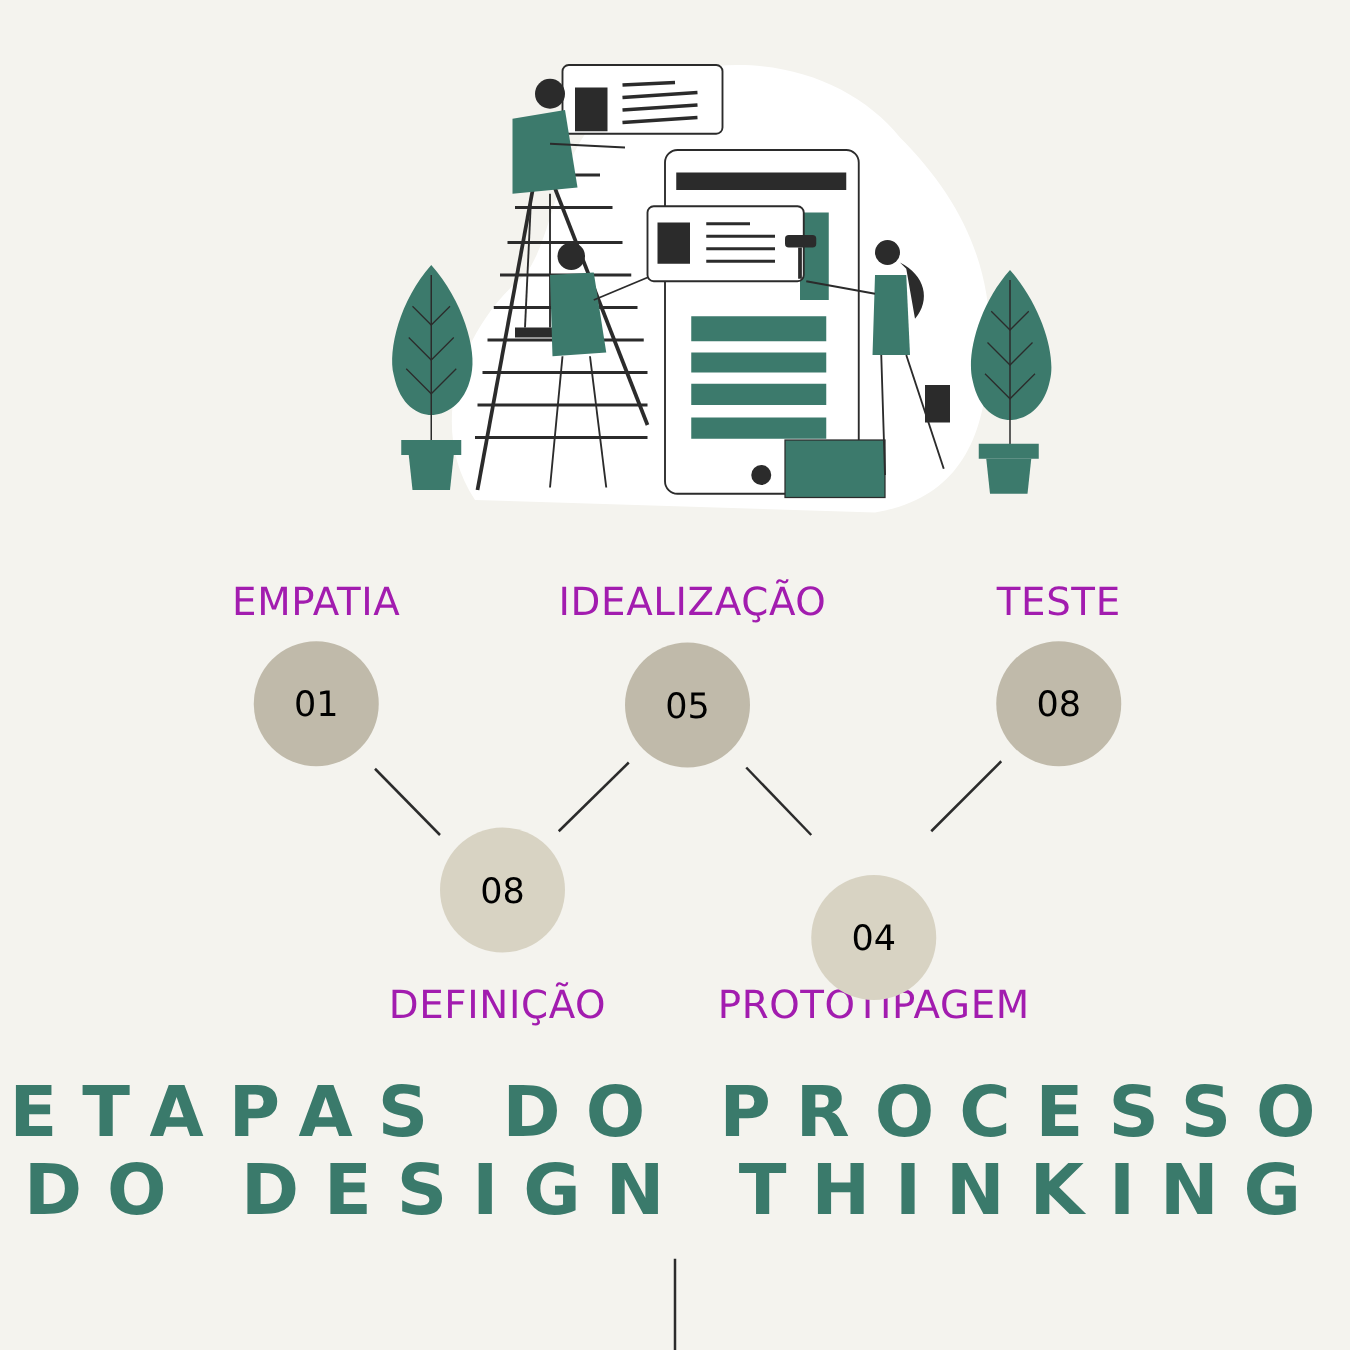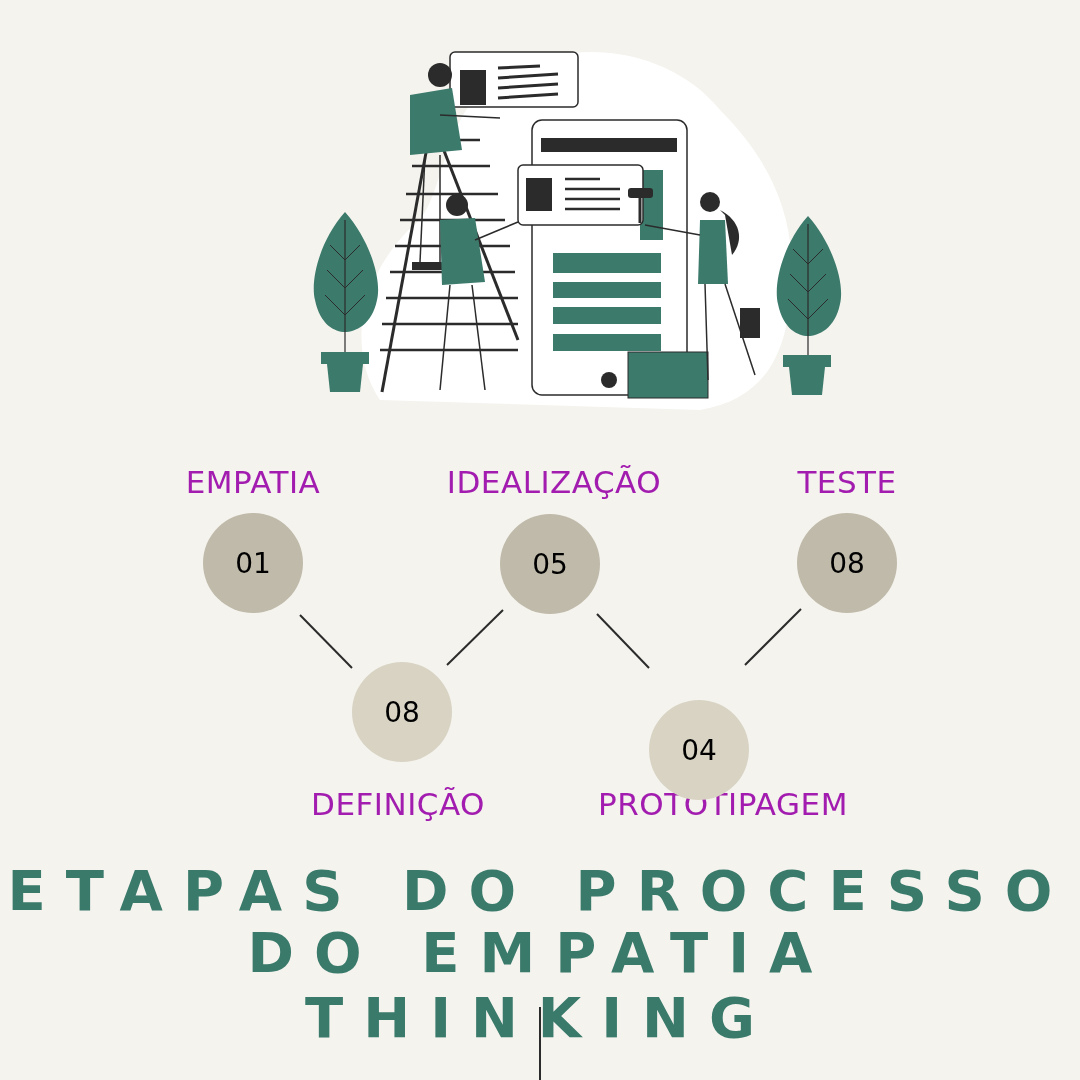--- a/index.html
+++ b/index.html
@@ -120,22 +120,22 @@
   <line x1="447" y1="665" x2="503" y2="610" stroke="#2B2B2B" stroke-width="2"></line>
   <line x1="597" y1="614" x2="649" y2="668" stroke="#2B2B2B" stroke-width="2"></line>
   <line x1="745" y1="665" x2="801" y2="609" stroke="#2B2B2B" stroke-width="2"></line>
   <line x1="540" y1="1007" x2="540" y2="1080" stroke="#2B2B2B" stroke-width="2"></line>
 </svg>
 
 <div class="label" style="left:253px; top:464px;">EMPATIA</div>
 <div class="label" style="left:554px; top:464px;">IDEALIZAÇÃO</div>
 <div class="label" style="left:847px; top:464px;">TESTE</div>
 <div class="label" style="left:398px; top:786px;">DEFINIÇÃO</div>
-<div class="label" style="left:699px; top:786px;margin-left:24px;">PROTOTIPAGEM</div>
+<div class="label" style="left:699px; top:786px;">PROTOTIPAGEM</div>
 
 <div class="circle" style="left:253px; top:563px; background:#C0BAAA;">01</div>
 <div class="circle" style="left:402px; top:712px; background:#D8D3C3;">08</div>
 <div class="circle" style="left:550px; top:564px; background:#C0BAAA;">05</div>
 <div class="circle" style="left:699px; top:750px; background:#D8D3C3;">04</div>
 <div class="circle" style="left:847px; top:563px; background:#C0BAAA;">08</div>
 
 <div class="title" style="top:858px;">ETAPAS DO PROCESSO</div>
-<div class="title" style="top:920px;">DO EMPATIA THINKING</div>
+<div class="title" style="top:920px;">DO DESIGN THINKING</div>
 
 </body></html>

